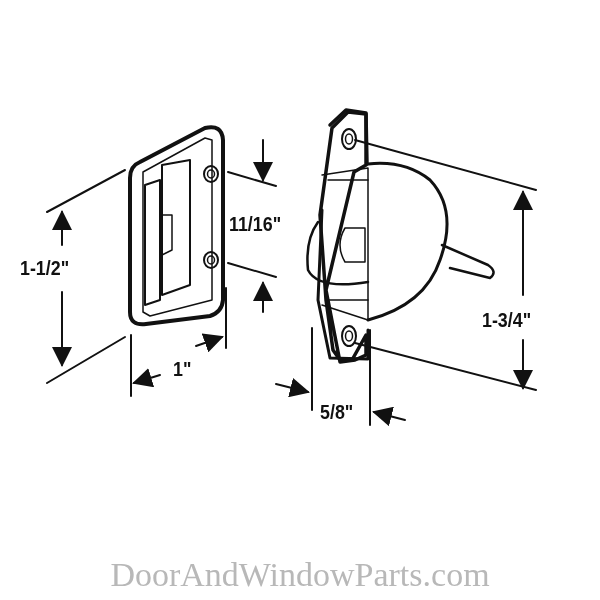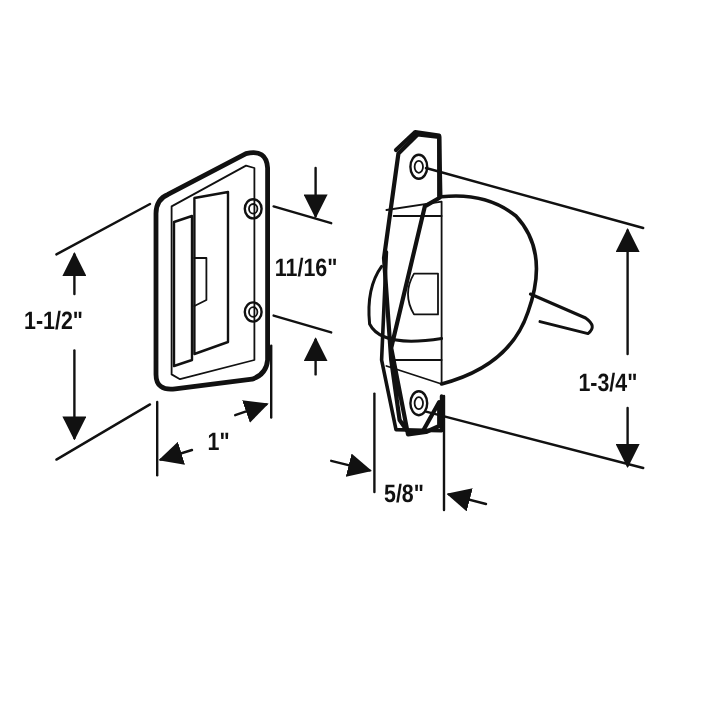--- a/index.html
+++ b/index.html
@@ -75,13 +75,14 @@
       </g>
     </g>
   </svg>
 
   <div class="dim-label" style="left:20px;top:256px;">1-1/2"</div>
   <div class="dim-label" style="left:173px;top:357px;">1"</div>
   <div class="dim-label" style="left:229px;top:212px;">11/16"</div>
   <div class="dim-label" style="left:482px;top:308px;">1-3/4"</div>
   <div class="dim-label" style="left:320px;top:400px;">5/8"</div>
 
+  <div class="watermark">DoorAndWindowParts.com</div>
 </div>
 
 </body></html>

